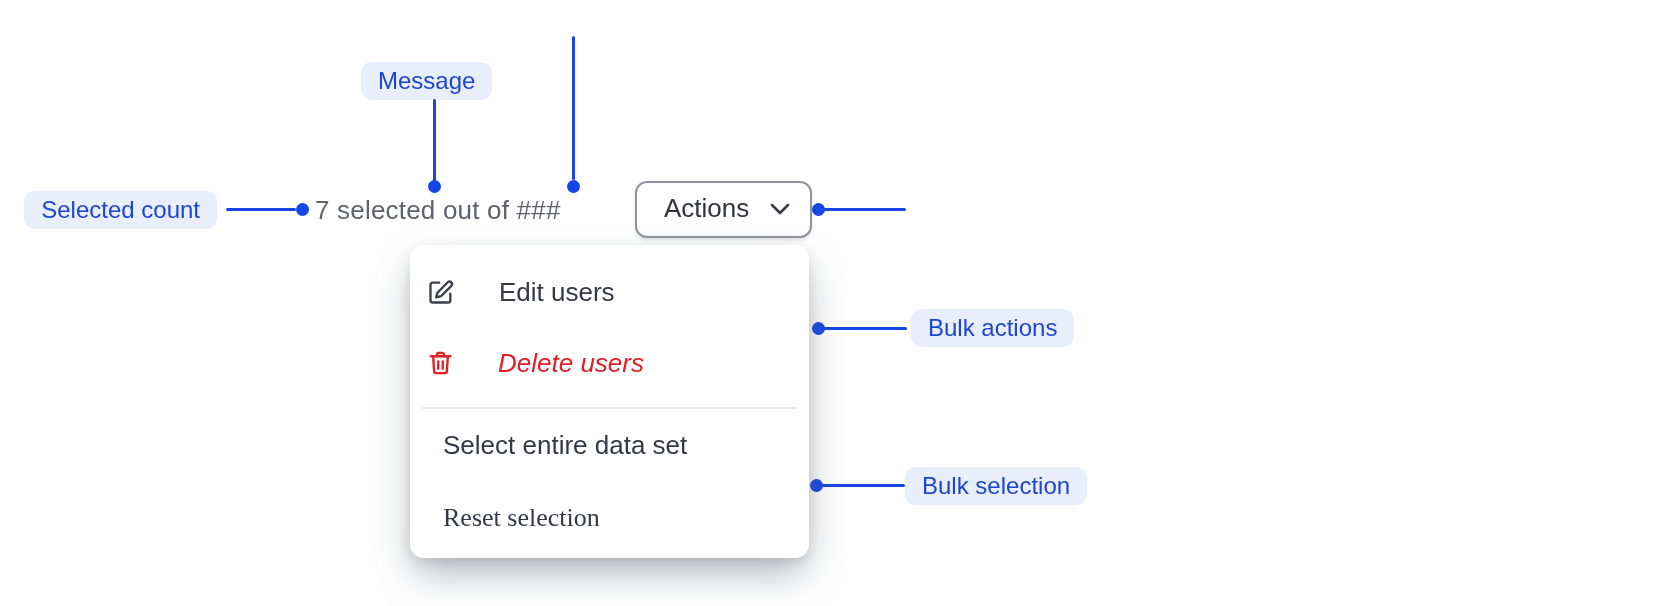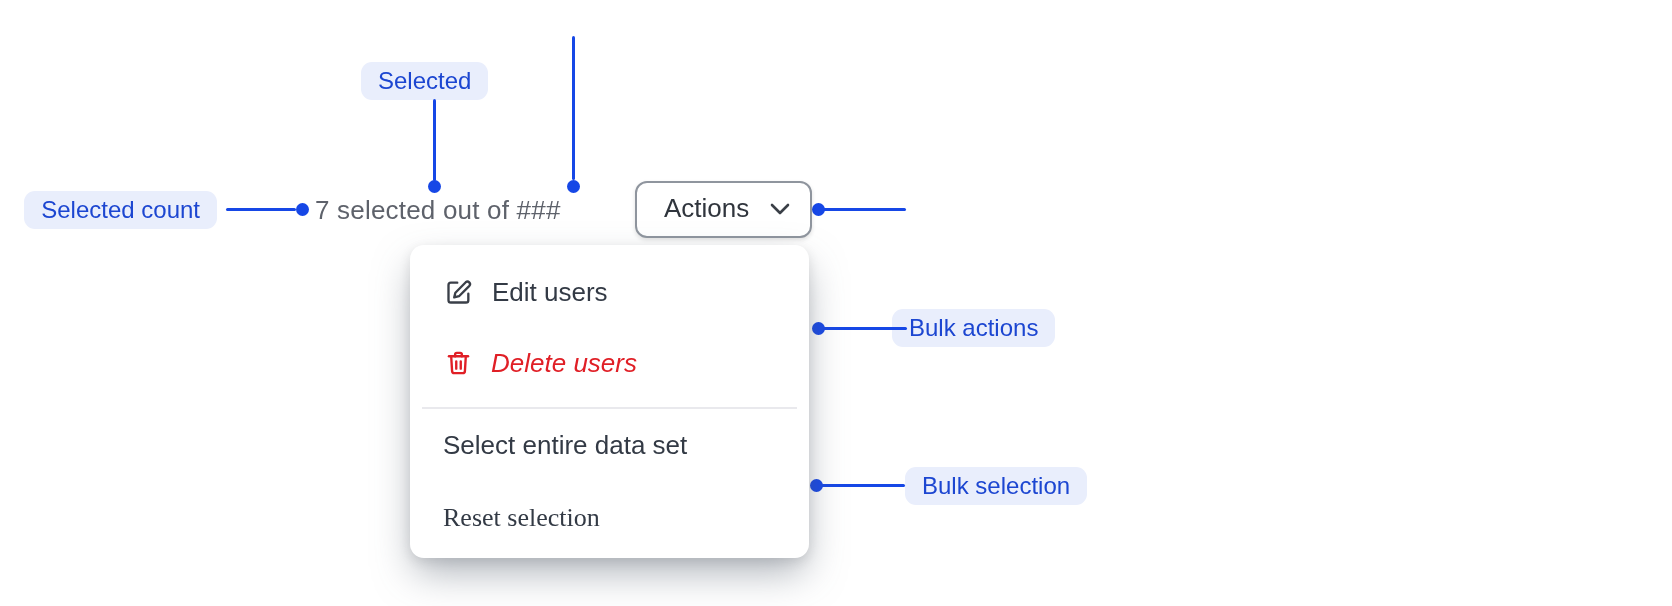--- a/index.html
+++ b/index.html
@@ -51,33 +51,33 @@
     position:absolute;left:410px;top:245px;width:399px;height:313px;
     background:#ffffff;border-radius:14px;
     box-shadow:0 18px 38px -4px rgba(96,105,120,.5),0 4px 12px rgba(0,0,0,.10);
   }
   .menu-item{
     position:absolute;left:0;width:100%;height:54px;display:flex;align-items:center;
     background:none;border:none;font-family:inherit;font-size:26px;color:var(--menu-text);
     cursor:pointer;text-align:left;white-space:nowrap;
   }
   .menu-item .mi-icon{display:flex;margin-right:19px;}
-  .menu-item.with-icon{padding-left:35px;}
+  .menu-item.with-icon{padding-left:17px;gap:25px;}
   .menu-item.plain{padding-left:33px;}
   .menu-item.danger{color:var(--danger);}
   .menu-divider{position:absolute;left:12px;top:162px;width:375px;height:2px;background:var(--divider);}
 </style>
 </head>
 <body>
 
 <div id="stage">
 
-  <div class="pill" style="left:361px;top:62px;">Selected</div>
+  <div class="pill" style="left:361px;top:62px;">Message</div>
   <div class="pill" style="right:1455px;top:191px;">Selected count</div>
-  <div class="pill" style="left:892px;top:309px;text-align:right;">Bulk actions</div>
+  <div class="pill" style="left:911px;top:309px;text-align:right;">Bulk actions</div>
   <div class="pill" style="left:905px;top:467px;">Bulk selection</div>
 
   <div class="v-line" style="left:433px;top:99px;height:82px;"></div>
   <div class="v-line" style="left:572px;top:36px;height:144px;"></div>
   <div class="h-line" style="left:226px;top:208px;width:70px;"></div>
   <div class="h-line" style="left:822px;top:208px;width:84px;"></div>
   <div class="h-line" style="left:822px;top:327px;width:85px;"></div>
   <div class="h-line" style="left:821px;top:484px;width:84px;"></div>
 
   <div class="dot" style="left:296px;top:203px;"></div>

